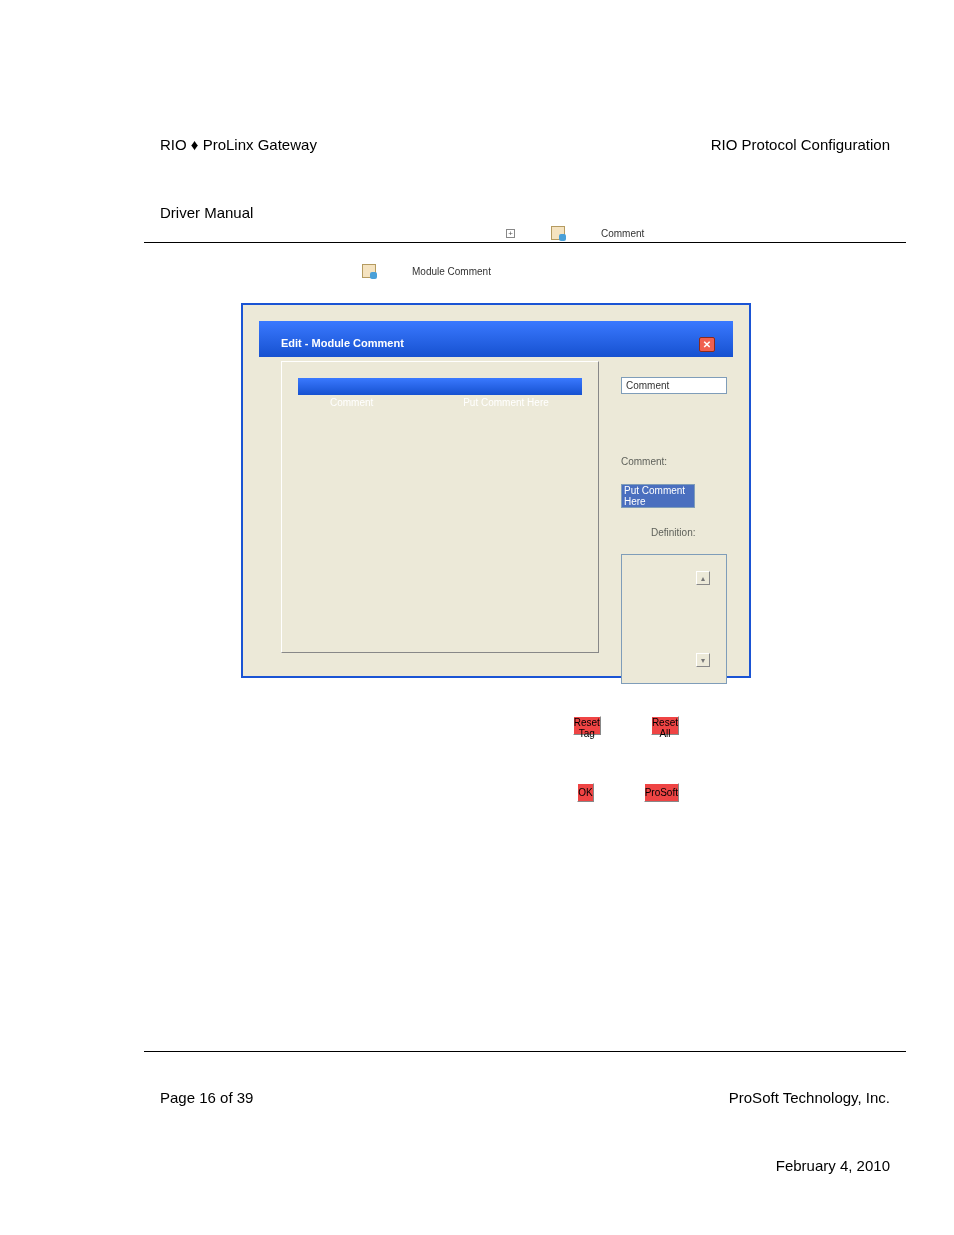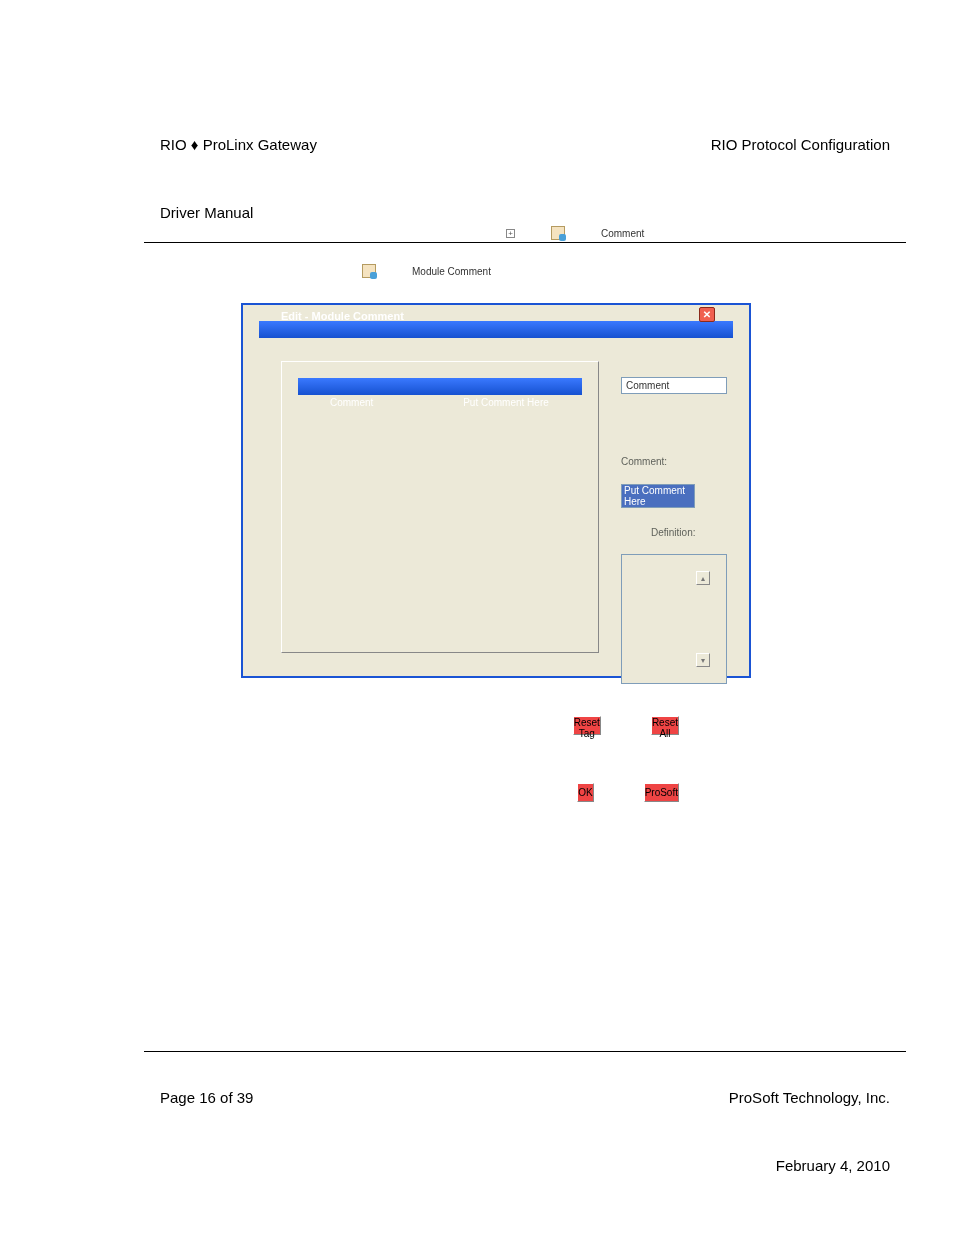--- a/index.html
+++ b/index.html
@@ -57,24 +57,24 @@
   }
   .dialog {
     position:absolute;
     left:193px; top:255px;
     width:510px; height:375px;
     border:2px solid #1a54d4;
     background:#ece9d8;
     font-family: Tahoma, sans-serif;
   }
   .titlebar{
-    height:17px;
+    height:36px;
     background: linear-gradient(#3a79ff,#1651d0);
     color:#fff;
-    display:flex; align-items:flex-end; justify-content:space-between;
+    display:flex; align-items:flex-start; justify-content:space-between;
     padding:0 2px 0 6px;
     font-size:11px; font-weight:bold;
   }
   .closebtn{
     width:16px; height:15px;
     background:#f06050;
     border:1px solid #8b2a1b;
     display:flex; align-items:center; justify-content:center;
     color:#fff; font-size:10px; font-weight:bold;
     border-radius:2px;

